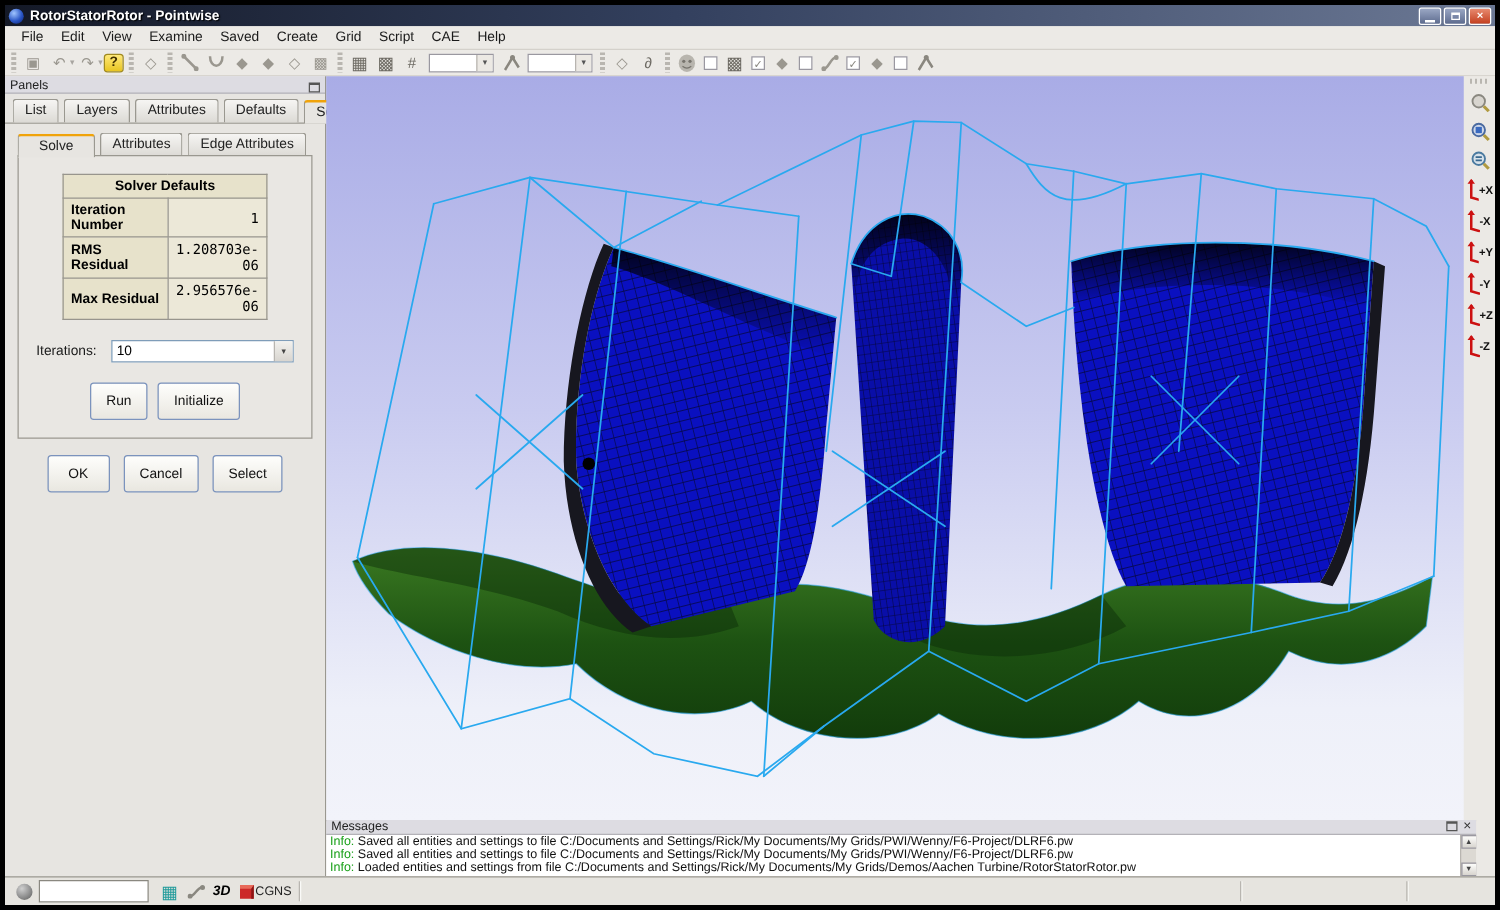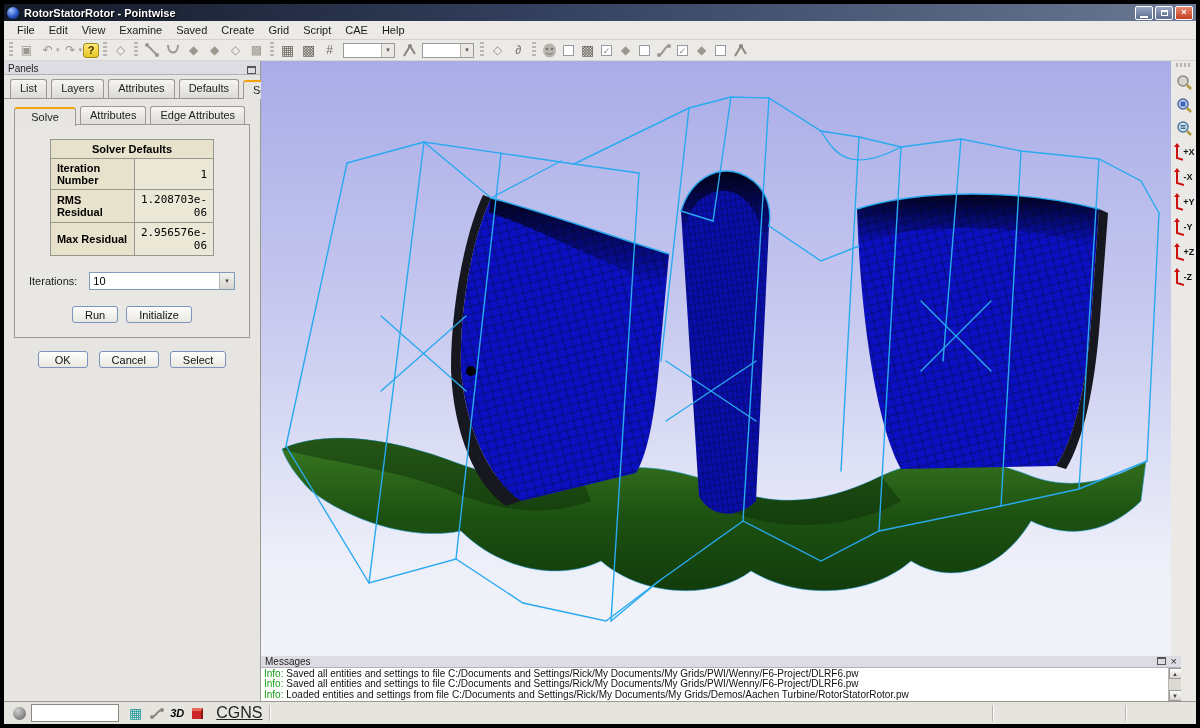--- a/index.html
+++ b/index.html
@@ -74,21 +74,21 @@
            text-align:right; width:70px; }
 
   .iter-row { display:flex; align-items:center; margin:16px 14px 0 14px; }
   .iter-label { font-size:11px; color:#1a1a1a; }
   .combo { flex:1; margin-left:12px; height:18px; background:#fff; border:1px solid #7f9db9;
            display:flex; align-items:center; font-size:11px; padding-left:3px; }
   .combo .arrow { margin-left:auto; width:15px; height:16px; background:linear-gradient(#f2f1ee,#d8d5cf);
                   border-left:1px solid #b8b5b0; font-size:7px; color:#444;
                   display:flex; align-items:center; justify-content:center; }
 
-  .btn { height:17px; border:1px solid #7b93bd; border-radius:3px; font-size:11px; color:#111;
+  .btn { height:30px; border:1px solid #7b93bd; border-radius:3px; font-size:11px; color:#111;
          background:linear-gradient(#fefefc,#e9e7e0); padding:0 12px; }
   .btn-row-center { display:flex; justify-content:center; gap:8px; margin-top:16px; }
   .okrow { display:flex; justify-content:center; gap:11px; margin-top:13px; }
   .okrow .btn { min-width:50px; }
 
   
   .viewport { width:910px; height:595px; position:relative;
               background:linear-gradient(#a9ace6,#c9cbf0 45%,#eef0f9 85%,#f2f3fa); }
   .viewport svg { position:absolute; left:0; top:0; }
 
@@ -121,21 +121,21 @@
   .statusbar { height:23px; background:#e6e4df; border-top:1px solid #9a9890;
                display:flex; align-items:center; padding:0 4px; flex:0 0 23px; }
   .led { width:13px; height:13px; border-radius:50%;
          background:radial-gradient(circle at 35% 30%,#cfcfcf,#7e7e7e 70%,#565656); margin:0 5px; }
   .status-box { width:88px; height:18px; background:#fff; border:1px solid #8a8880; }
   .st-ico { margin-left:8px; display:flex; align-items:center; font-size:11px; color:#111; }
   .grid-teal { color:#1f9a9a; font-size:14px; }
   .dim-label { font-weight:bold; font-style:italic; font-size:11px; margin-left:6px; }
   .cube { width:11px; height:11px; background:#cc2828; border-top:3px solid #e86a5a;
           border-right:2px solid #8c1414; margin-left:8px; }
-  .cae-label { font-size:16px; margin-left:13px; color:#222;text-decoration:underline; }
+  .cae-label { font-size:10px; margin-left:1px; color:#222; }
   .st-sep { width:1px; height:16px; background:#b8b5b0; margin:0 6px;
             box-shadow:1px 0 0 #fafaf8; }
   .st-spacer { flex:1; }
 </style>
 </head>
 <body>
 
 <div class="window">
 
   <div class="titlebar">

